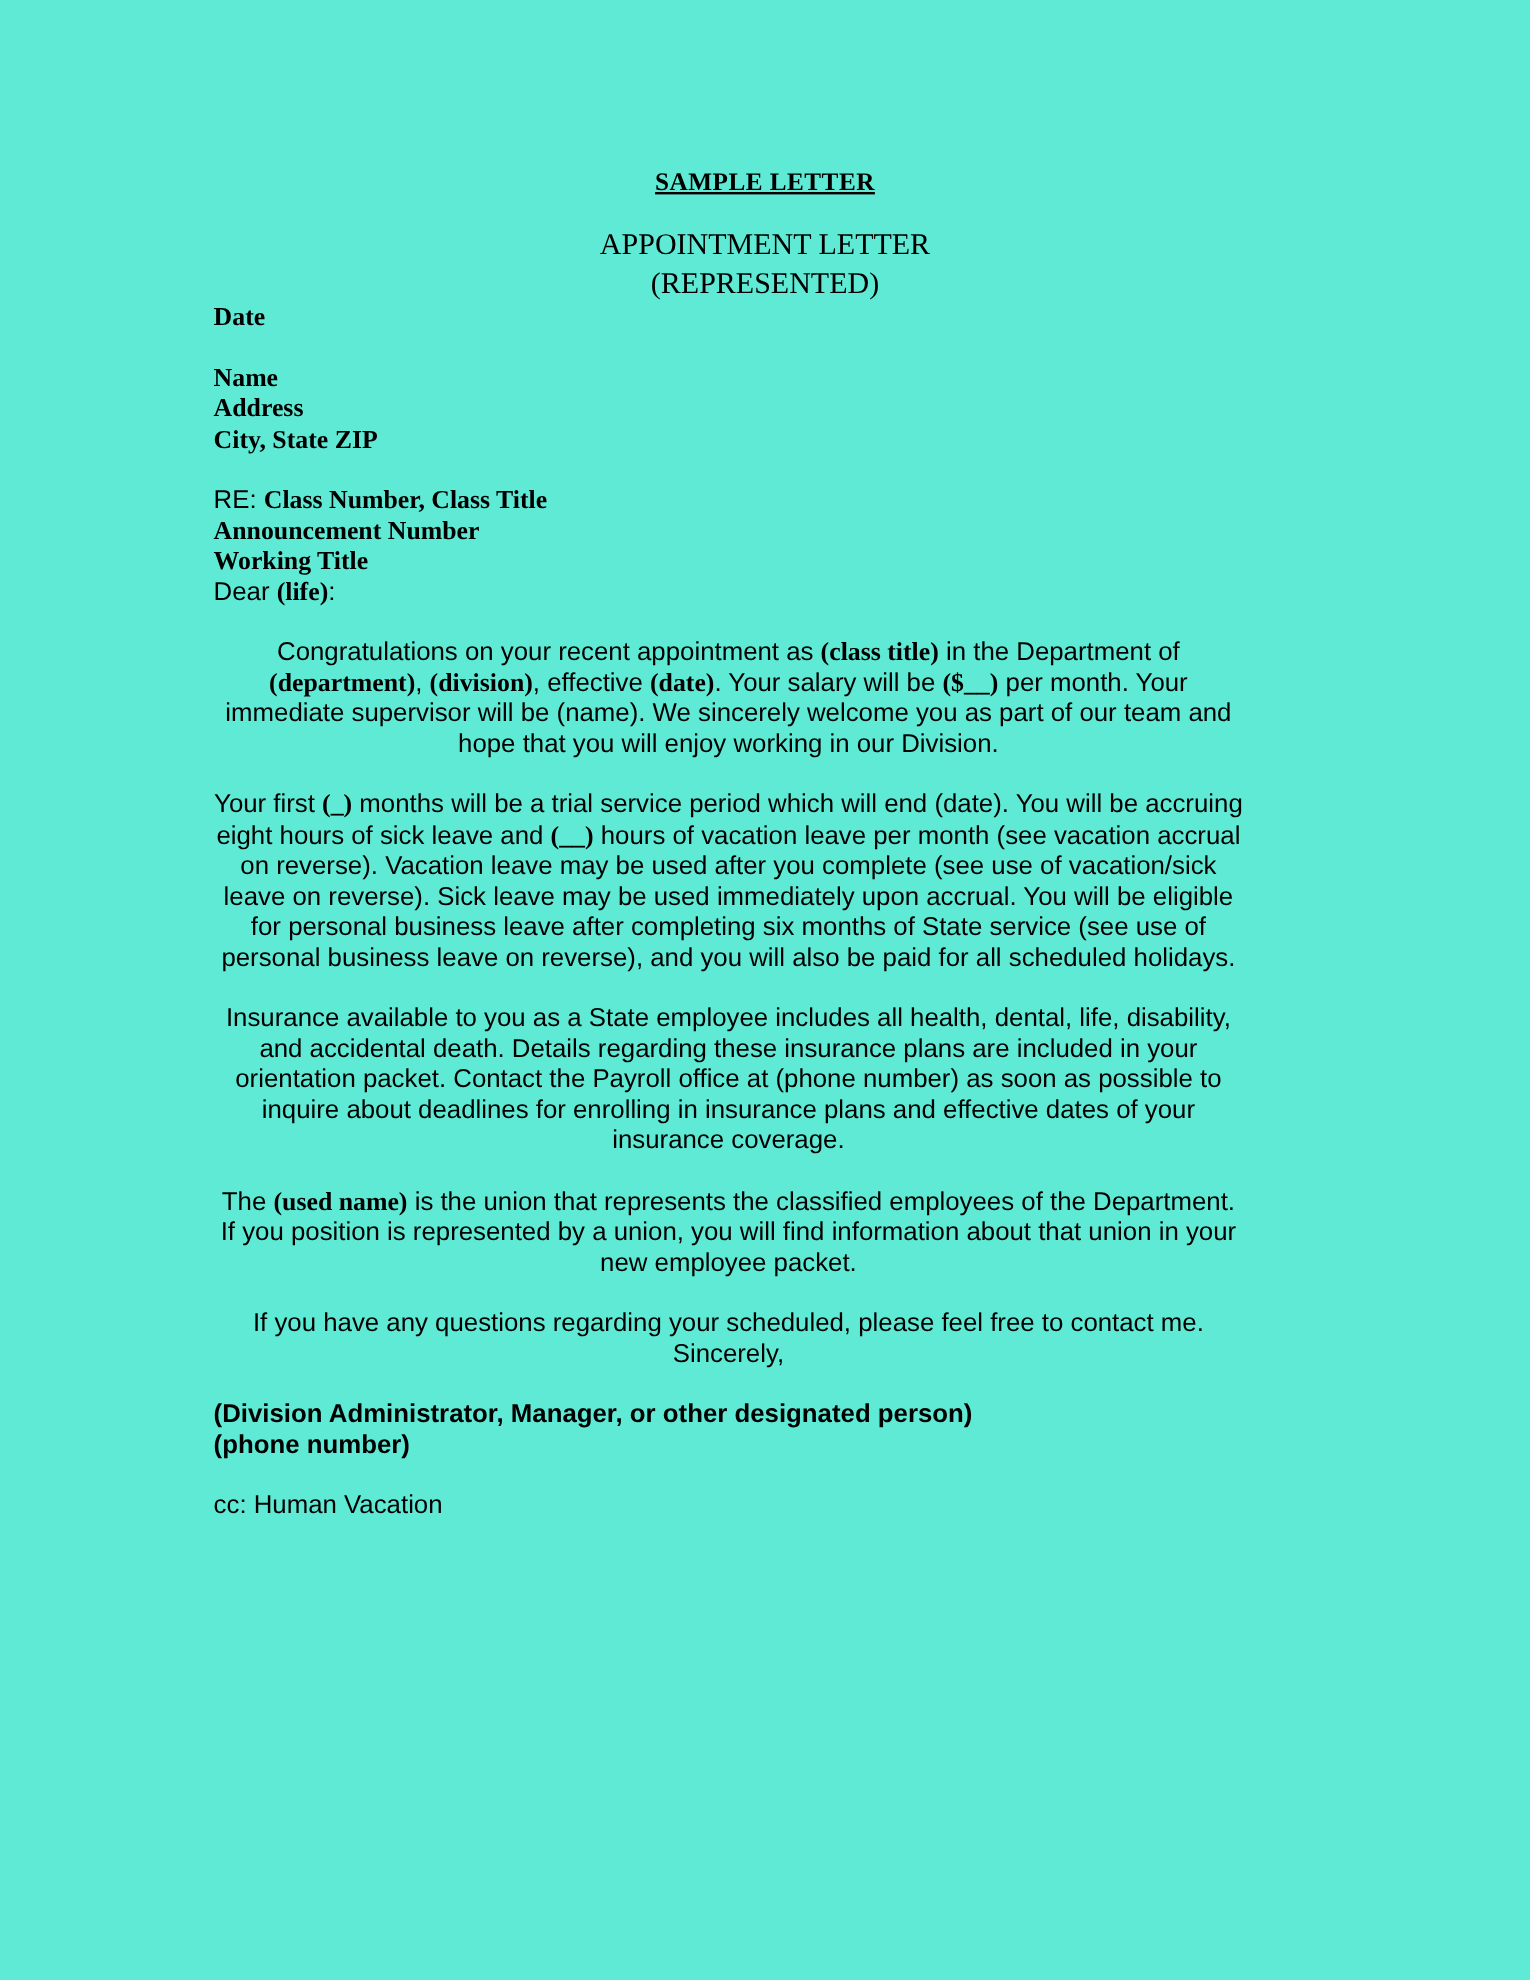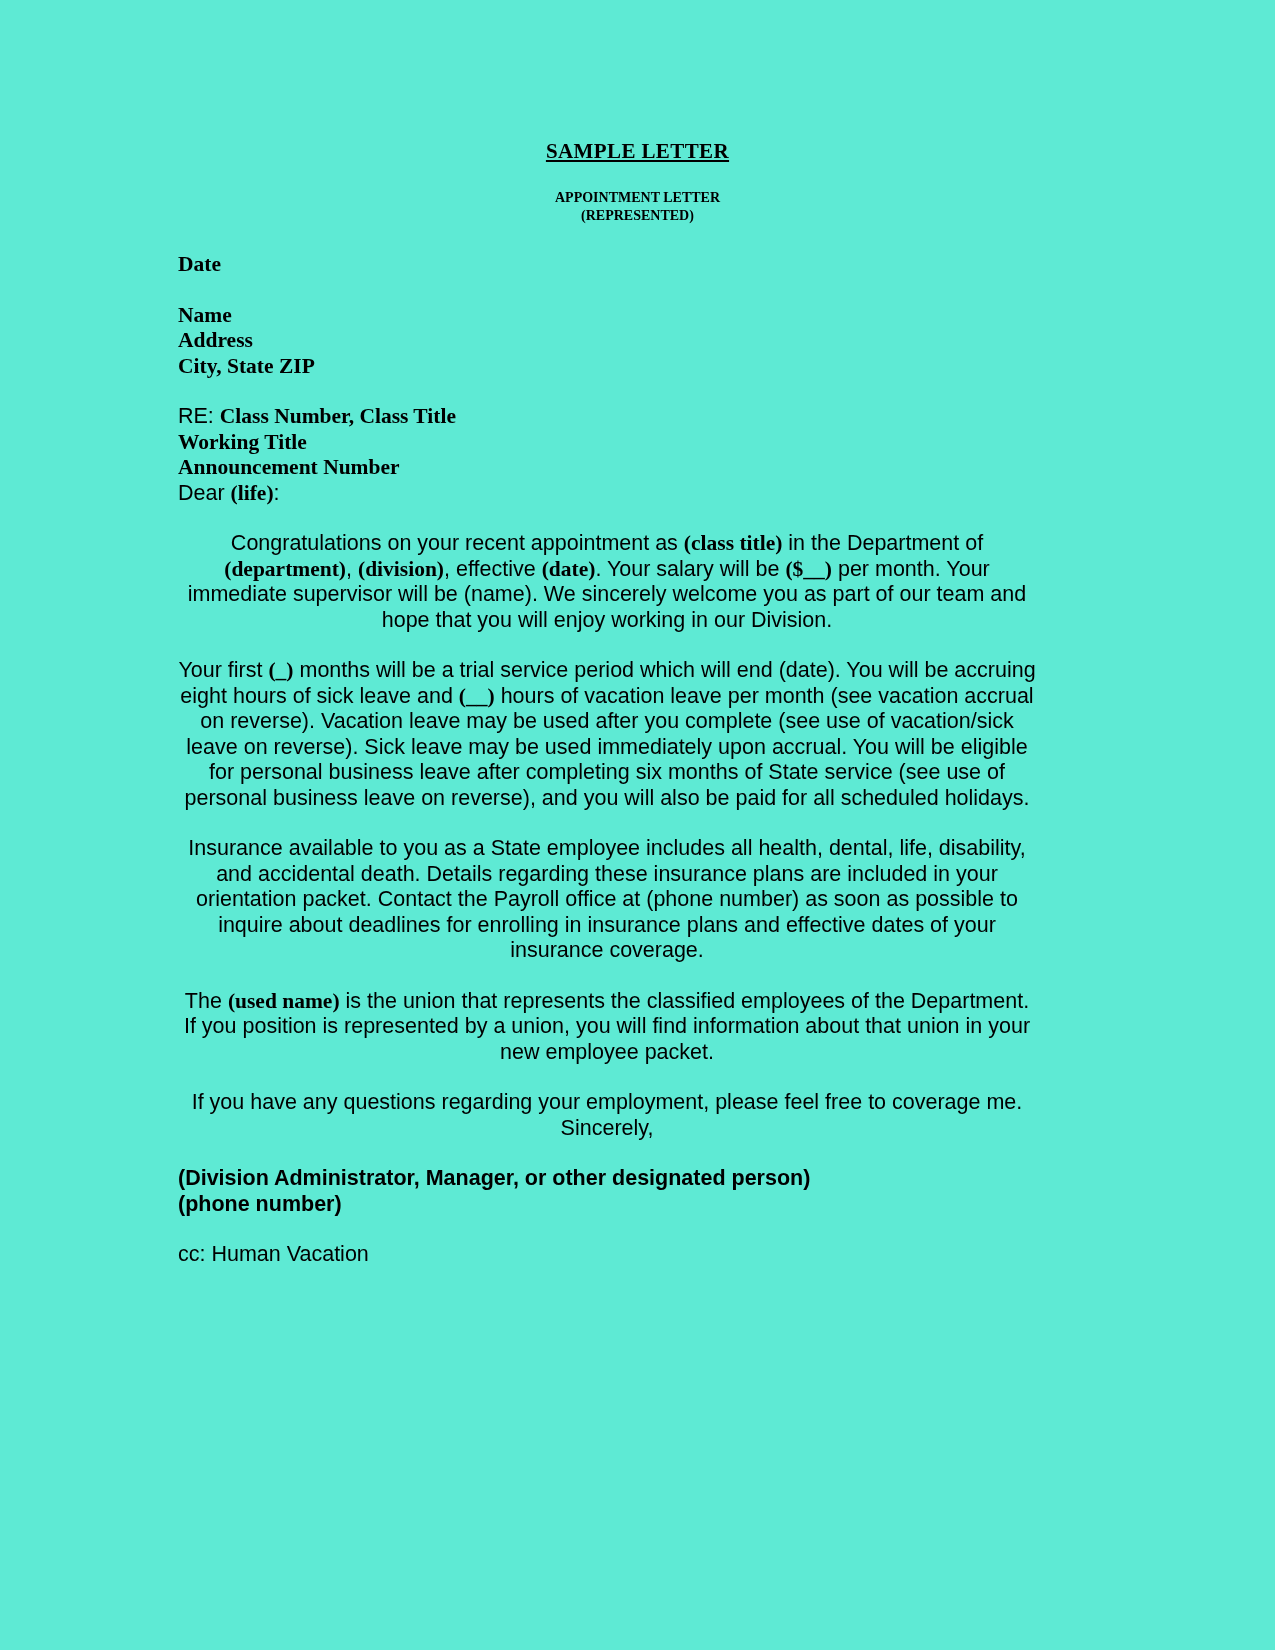--- a/index.html
+++ b/index.html
@@ -29,23 +29,23 @@
   }
   .doc-title {
     font-size: 21px;
     font-weight: bold;
     text-decoration: underline;
     letter-spacing: 0.4px;
     line-height: 1.1;
   }
   .subtitle-wrap {
     margin-top: 26px;
-    font-size: 14px;
+    font-size: 25px;
     line-height: 1.28;
-    font-weight: bold;
+    font-weight: normal;
   }
 
   
   .body-block {
     position: absolute;
     left: 178px;
     top: 252px;
     width: 858px;
     font-size: 21.5px;
     line-height: 25.5px;
@@ -83,22 +83,22 @@
     <div class="blk">
       <div class="b">Name</div>
       <div class="b">Address</div>
       <div class="b">City, State ZIP</div>
     </div>
 
     <div class="gap-sm"></div>
 
     <div class="blk">
       <div><span>RE:</span> <span class="b">Class Number, Class Title</span></div>
+      <div class="b">Announcement Number</div>
       <div class="b">Working Title</div>
-      <div class="b">Announcement Number</div>
       <div><span>Dear </span><span class="b">(life)</span><span>:</span></div>
     </div>
 
     <div class="spacer"></div>
 
     <p class="para"><span>Congratulations on your recent appointment as </span><span class="b">(class title)</span><span> in the Department of </span><span class="b">(department)</span><span>, </span><span class="b">(division)</span><span>, effective </span><span class="b">(date)</span><span>. Your salary will be </span><span class="b">($__)</span><span> per month. Your immediate supervisor will be (name). We sincerely welcome you as part of our team and hope that you will enjoy working in our Division.</span></p>
 
     <div class="spacer"></div>
 
     <p class="para"><span>Your first </span><span class="b">(_)</span><span> months will be a trial service period which will end (date). You will be accruing eight hours of sick leave and </span><span class="b">(__)</span><span> hours of vacation leave per month (see vacation accrual on reverse). Vacation leave may be used after you complete (see use of vacation/sick leave on reverse). Sick leave may be used immediately upon accrual. You will be eligible for personal business leave after completing six months of State service (see use of personal business leave on reverse), and you will also be paid for all scheduled holidays.</span></p>
@@ -106,21 +106,21 @@
     <div class="spacer"></div>
 
     <p class="para">Insurance available to you as a State employee includes all health, dental, life, disability, and accidental death. Details regarding these insurance plans are included in your orientation packet. Contact the Payroll office at (phone number) as soon as possible to inquire about deadlines for enrolling in insurance plans and effective dates of your insurance coverage.</p>
 
     <div class="spacer"></div>
 
     <p class="para"><span>The </span><span class="b">(used name)</span><span> is the union that represents the classified employees of the Department. If you position is represented by a union, you will find information about that union in your new employee packet.</span></p>
 
     <div class="spacer"></div>
 
-    <p class="para"><span>If you have any questions regarding your employment, please feel free to coverage me.</span><br><span>Sincerely,</span></p>
+    <p class="para"><span>If you have any questions regarding your scheduled, please feel free to contact me.</span><br><span>Sincerely,</span></p>
 
     <div class="spacer"></div>
 
     <div class="sig-block">
       <div>(Division Administrator, Manager, or other designated person)</div>
       <div>(phone number)</div>
     </div>
 
     <div class="spacer"></div>
 

